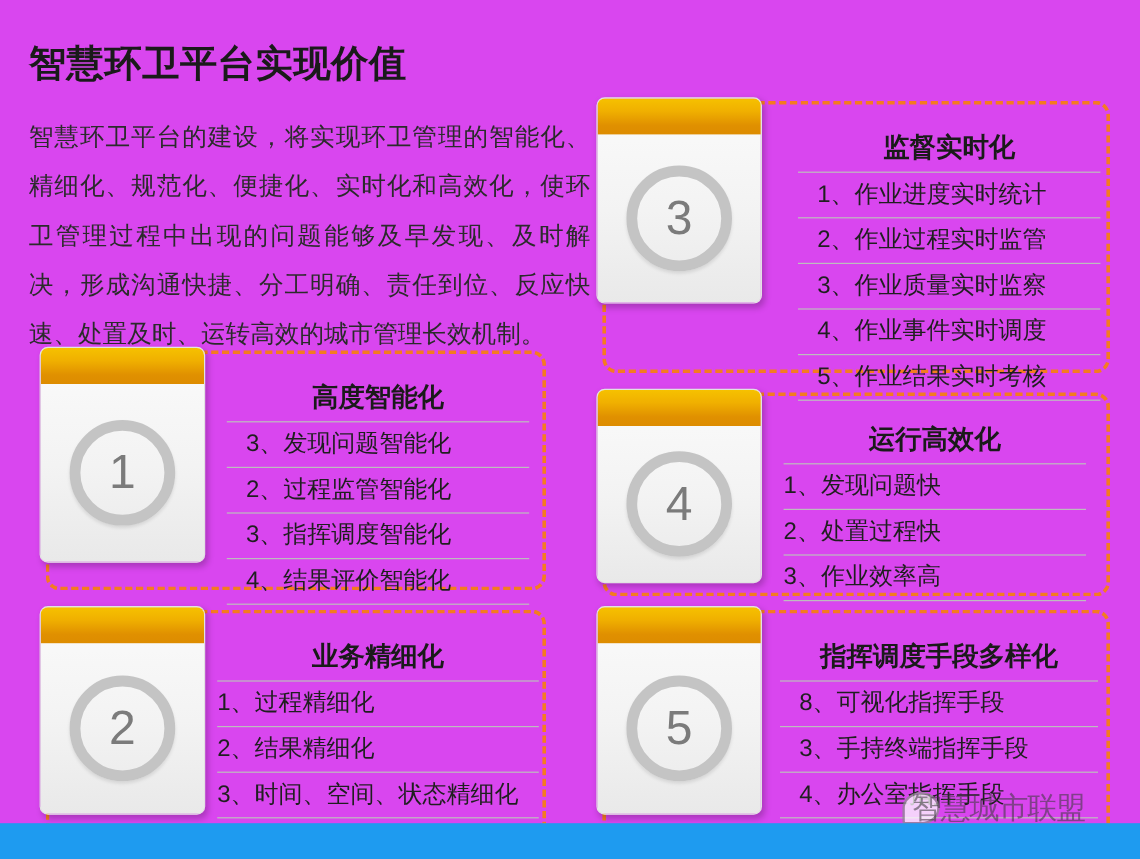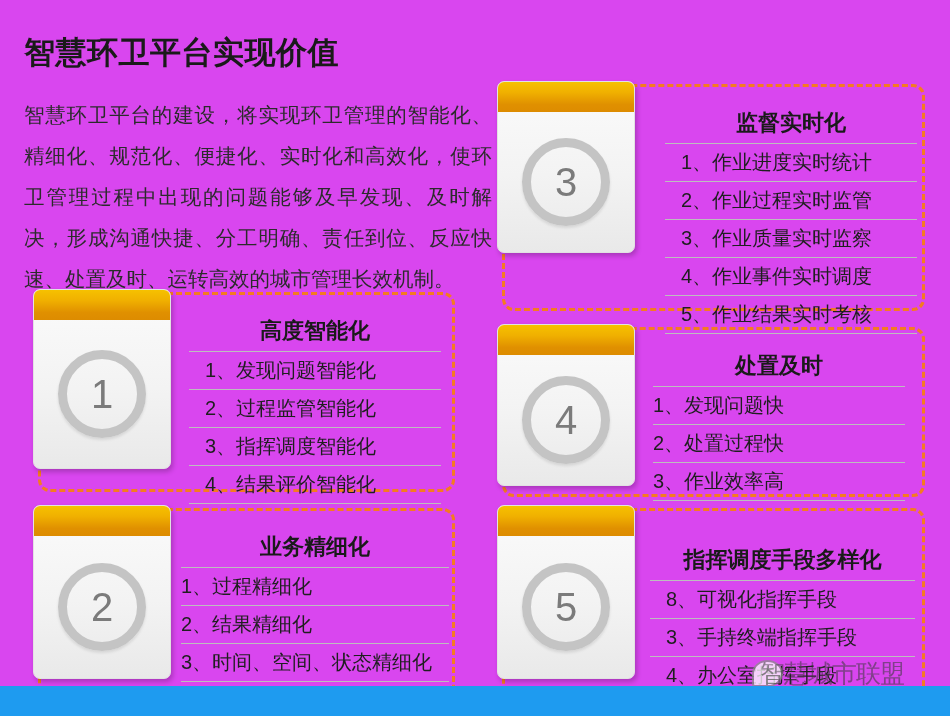--- a/index.html
+++ b/index.html
@@ -173,21 +173,21 @@
         <div class="num-tile-head"></div>
         <div class="num-tile-body" style="height:148px;">
           <div class="num-ring">
             <span class="num-text">1</span>
           </div>
         </div>
       </div>
       <div class="card-content" style="left:148px; width:252px;">
         <div class="card-heading">高度智能化</div>
         <ul class="card-list indent">
-          <li>1、发现问题智能化</li>
+          <li>3、发现问题智能化</li>
           <li>2、过程监管智能化</li>
           <li>3、指挥调度智能化</li>
           <li>4、结果评价智能化</li>
         </ul>
       </div>
     </div>
   </div>
 
   <div class="card" style="left:38px; top:508px; width:417px; height:190px;">
     <div class="card-inner">
@@ -238,41 +238,41 @@
     <div class="card-inner">
       <div class="num-tile" style="height:160px;">
         <div class="num-tile-head"></div>
         <div class="num-tile-body" style="height:130px;">
           <div class="num-ring">
             <span class="num-text">4</span>
           </div>
         </div>
       </div>
       <div class="card-content" style="left:148px; width:252px;">
-        <div class="card-heading">处置及时</div>
+        <div class="card-heading">运行高效化</div>
         <ul class="card-list">
           <li>1、发现问题快</li>
           <li>2、处置过程快</li>
           <li>3、作业效率高</li>
         </ul>
       </div>
     </div>
   </div>
 
   <div class="card" style="left:502px; top:508px; width:423px; height:190px;">
     <div class="card-inner">
       <div class="num-tile" style="height:172px;">
         <div class="num-tile-head"></div>
         <div class="num-tile-body" style="height:142px;">
           <div class="num-ring">
             <span class="num-text">5</span>
           </div>
         </div>
       </div>
-      <div class="card-content" style="left:145px; width:265px;margin-top:13px;">
+      <div class="card-content" style="left:145px; width:265px;">
         <div class="card-heading">指挥调度手段多样化</div>
         <ul class="card-list indent">
           <li>8、可视化指挥手段</li>
           <li>3、手持终端指挥手段</li>
           <li>4、办公室指挥手段</li>
         </ul>
       </div>
     </div>
   </div>
 

